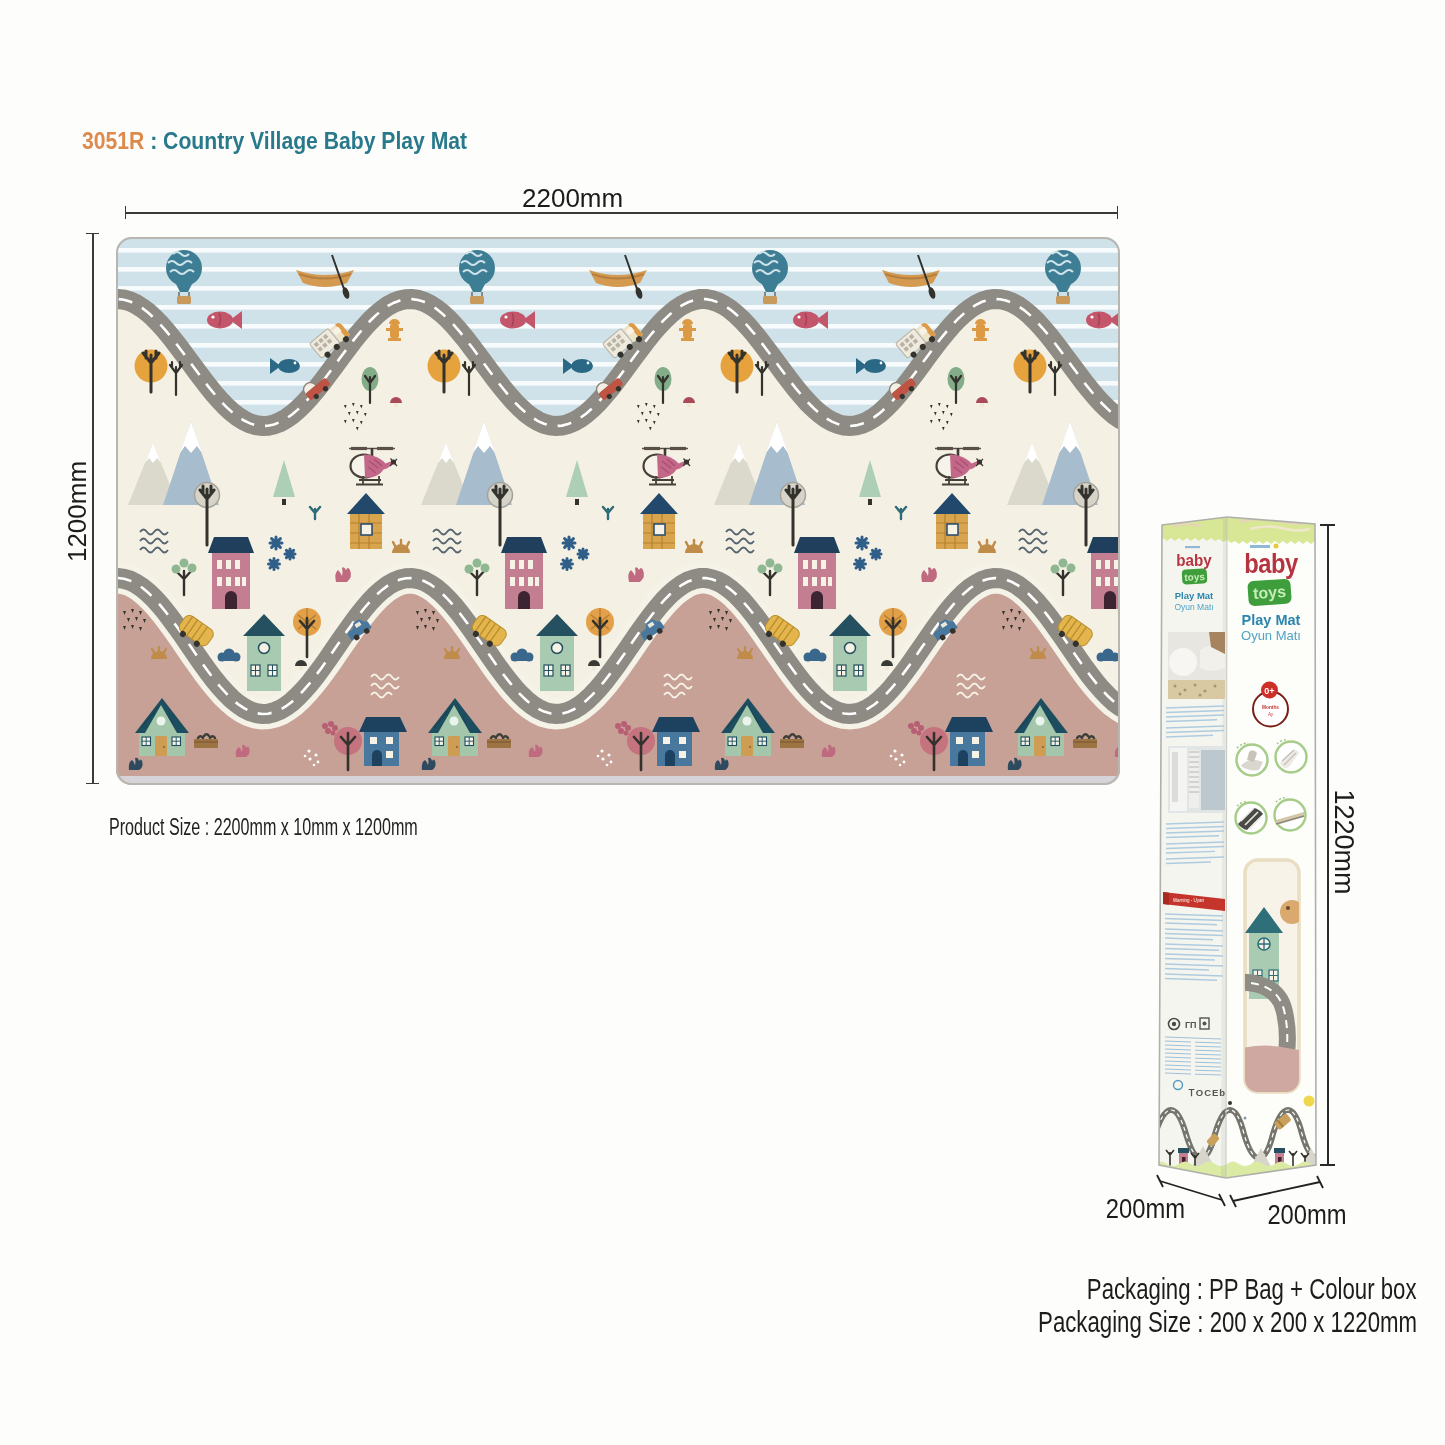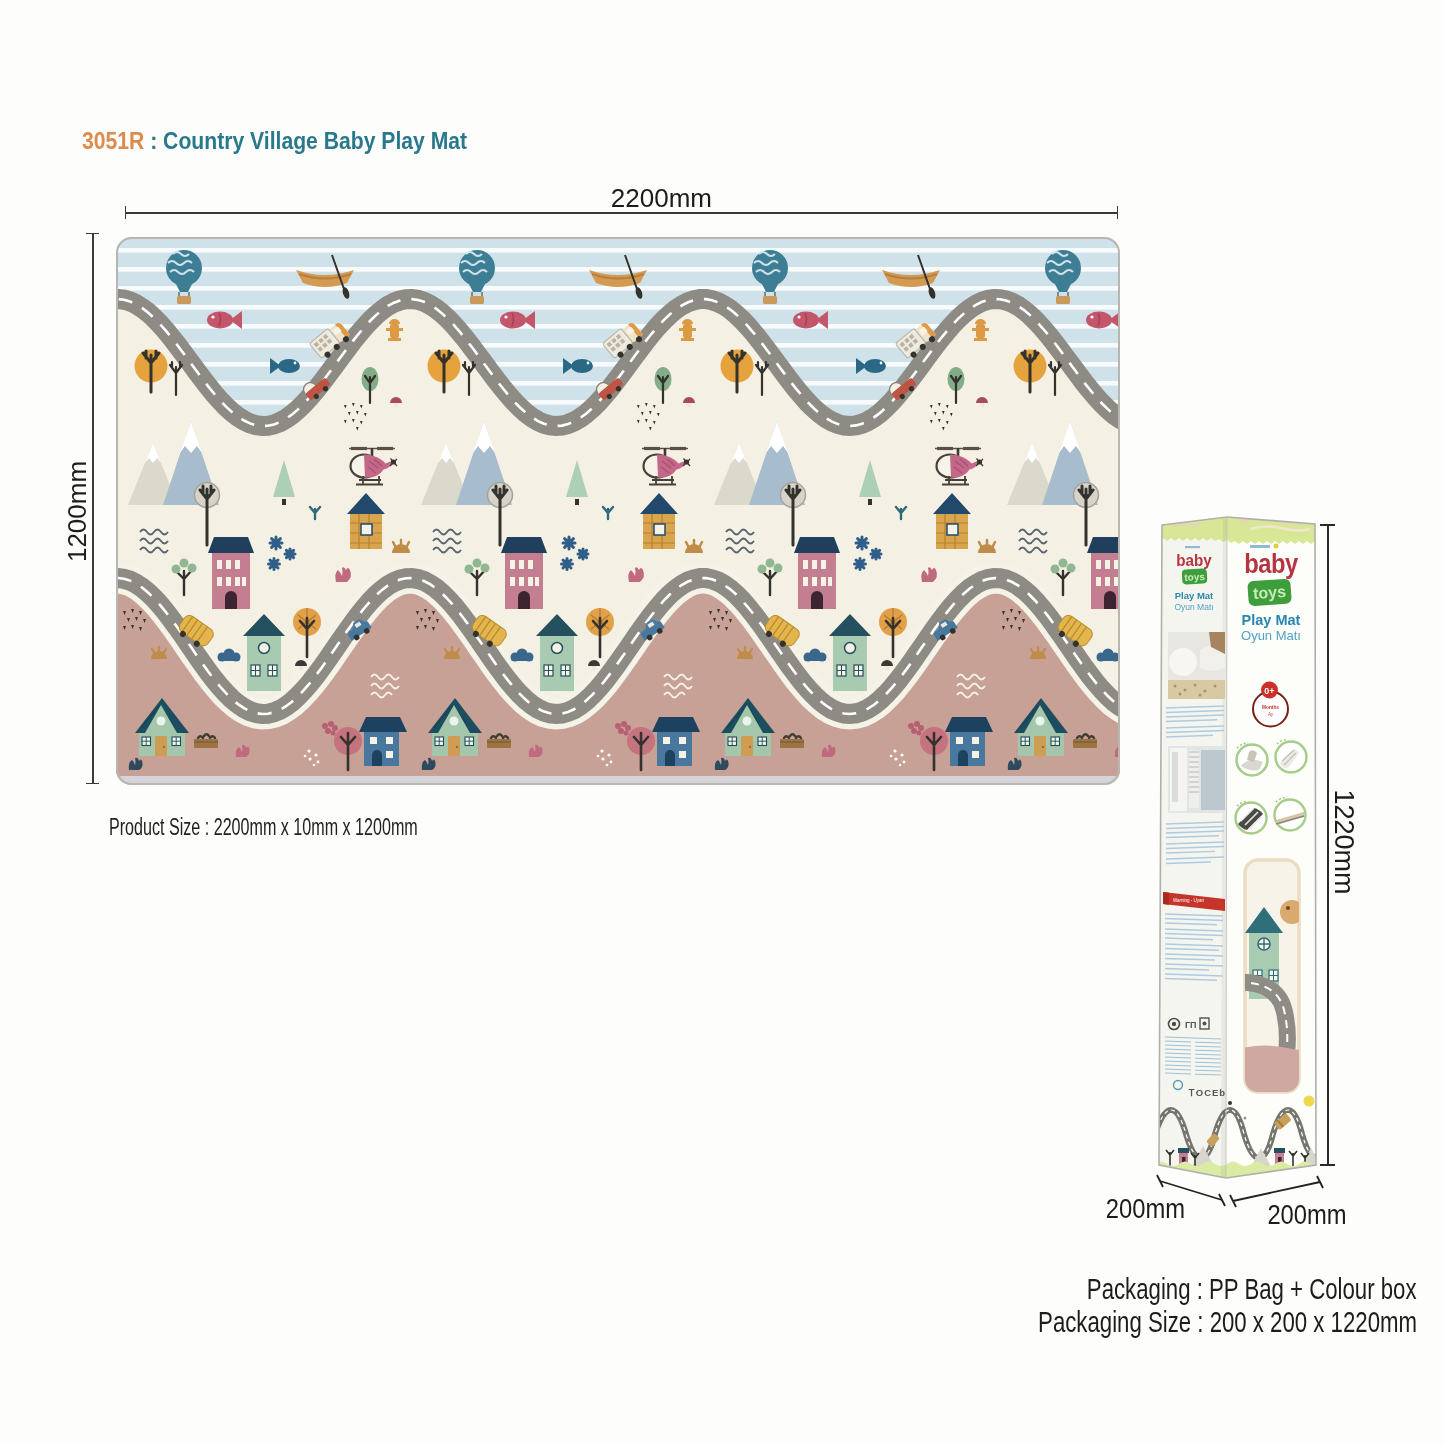--- a/index.html
+++ b/index.html
@@ -15,21 +15,21 @@
 <div class="abs" style="left:57px;top:128px;font-size:23.5px;font-weight:bold;transform:scaleX(0.9);transform-origin:left top;white-space:nowrap;">
 <span style="color:#dd8a4d;">3051R</span><span style="color:#28798b;"> : Country Village Baby Play Mat</span>
 </div>
 
 <div class="abs" style="left:100px;top:212px;width:993px;height:1.8px;background:#3a3a3a;"></div>
 
 <div class="abs" style="left:99.5px;top:206px;width:1.8px;height:13px;background:#3a3a3a;"></div>
 
 <div class="abs" style="left:1091.5px;top:206px;width:1.8px;height:13px;background:#3a3a3a;"></div>
 
-<div class="abs dimtext" style="left:497px;top:183px;width:190px;text-align:right;">2200mm</div>
+<div class="abs dimtext" style="left:497px;top:183px;width:190px;text-align:left;">2200mm</div>
 
 <div class="abs" style="left:67px;top:233px;width:1.8px;height:551px;background:#3a3a3a;"></div>
 
 <div class="abs" style="left:61px;top:232.5px;width:13px;height:1.8px;background:#3a3a3a;"></div>
 
 <div class="abs" style="left:61px;top:782.5px;width:13px;height:1.8px;background:#3a3a3a;"></div>
 
 <div class="abs dimtext" style="left:-43px;top:496px;width:190px;text-align:center;transform:rotate(-90deg);">1200mm</div>
 
 <div class="abs" style="left:91px;top:237px;width:1004px;height:548px;">

